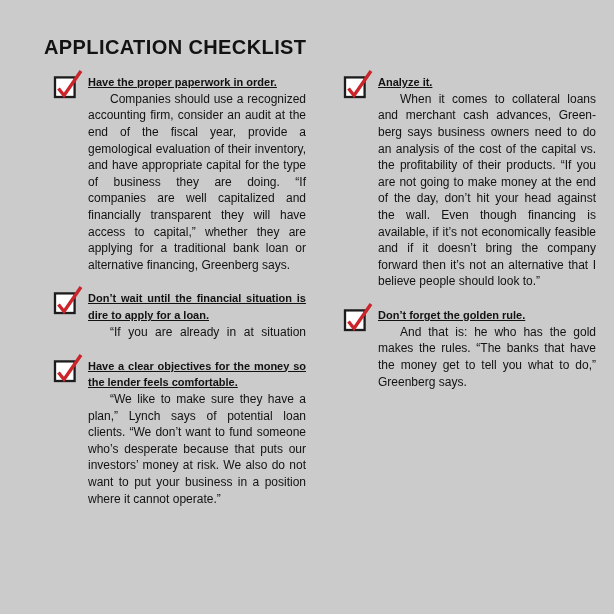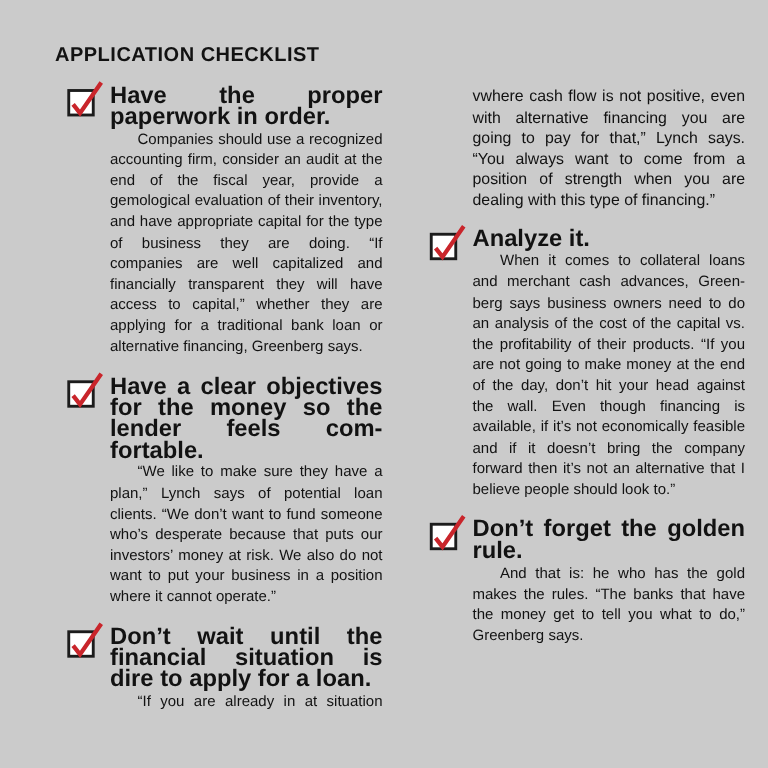--- a/index.html
+++ b/index.html
@@ -19,21 +19,21 @@
     color: var(--text);
     font-family: "Liberation Sans", "DejaVu Sans", sans-serif;
   }
   .poster {
     width: 614px;
     height: 614px;
     padding: 36px 0 0 44px;
   }
   .page-title {
     margin: 0 0 11px 0;
-    font-size: 16px;
+    font-size: 20px;
     font-weight: bold;
     letter-spacing: 0.4px;
     color: var(--text);
   }
   .intro {
     margin: 0;
     font-size: 13px;
     line-height: 16.5px;
     color: var(--text);
   }
@@ -68,24 +68,25 @@
   }
   .cb .check {
     fill: none;
     stroke: var(--check-red);
     stroke-width: 3.4;
     stroke-linejoin: miter;
   }
   .item-content { flex: 1 1 auto; min-width: 0; }
   .item-heading {
     margin: 0;
-    font-size: 19px;
+    font-size: 11px;
     line-height: 16.8px;
     font-weight: bold;
     text-align: justify;
+    text-decoration: underline;
   }
   .body-par {
     margin: 0;
     font-size: 12px;
     line-height: 16.6px;
     text-align: justify;
   }
   .indent { text-indent: 22px; }
   .stretch { text-align-last: justify; }
   .continuation {
@@ -120,43 +121,42 @@
       </div>
 
       <div class="item">
         <span class="cb">
           <svg width="32" height="30" viewBox="0 0 32 30" aria-hidden="true">
             <rect class="box" x="2" y="8.4" width="19.6" height="19.6"></rect>
             <path class="check" d="M5.5 19.5 L11 26.5 L28 2"></path>
           </svg>
         </span>
         <div class="item-content">
-          <h2 class="item-heading">Have a clear objectives for the money so the lender feels com­fortable.</h2>
-          <p class="body-par indent">“We like to make sure they have a plan,” Lynch says of potential loan clients. “We don’t want to fund some­one who’s desperate because that puts our investors’ money at risk. We also do not want to put your business in a posi­tion where it cannot operate.”</p>
+          <h2 class="item-heading">Don’t wait until the financial situa­tion is dire to apply for a loan.</h2>
+          <p class="body-par indent stretch">“If you are already in at situation</p>
         </div>
       </div>
 
       <div class="item">
         <span class="cb">
           <svg width="32" height="30" viewBox="0 0 32 30" aria-hidden="true">
             <rect class="box" x="2" y="8.4" width="19.6" height="19.6"></rect>
             <path class="check" d="M5.5 19.5 L11 26.5 L28 2"></path>
           </svg>
         </span>
         <div class="item-content">
-          <h2 class="item-heading">Don’t wait until the financial situa­tion is dire to apply for a loan.</h2>
-          <p class="body-par indent stretch">“If you are already in at situation</p>
+          <h2 class="item-heading">Have a clear objectives for the money so the lender feels com­fortable.</h2>
+          <p class="body-par indent">“We like to make sure they have a plan,” Lynch says of potential loan clients. “We don’t want to fund some­one who’s desperate because that puts our investors’ money at risk. We also do not want to put your business in a posi­tion where it cannot operate.”</p>
         </div>
       </div>
 
     </div>
 
     <div class="col">
 
-      <p class="continuation">vwhere cash flow is not positive, even with alternative financing you are going to pay for that,” Lynch says. “You always want to come from a position of strength when you are dealing with this type of financing.”</p>
 
       <div class="item">
         <span class="cb">
           <svg width="32" height="30" viewBox="0 0 32 30" aria-hidden="true">
             <rect class="box" x="2" y="8.4" width="19.6" height="19.6"></rect>
             <path class="check" d="M5.5 19.5 L11 26.5 L28 2"></path>
           </svg>
         </span>
         <div class="item-content">
           <h2 class="item-heading">Analyze it.</h2>

